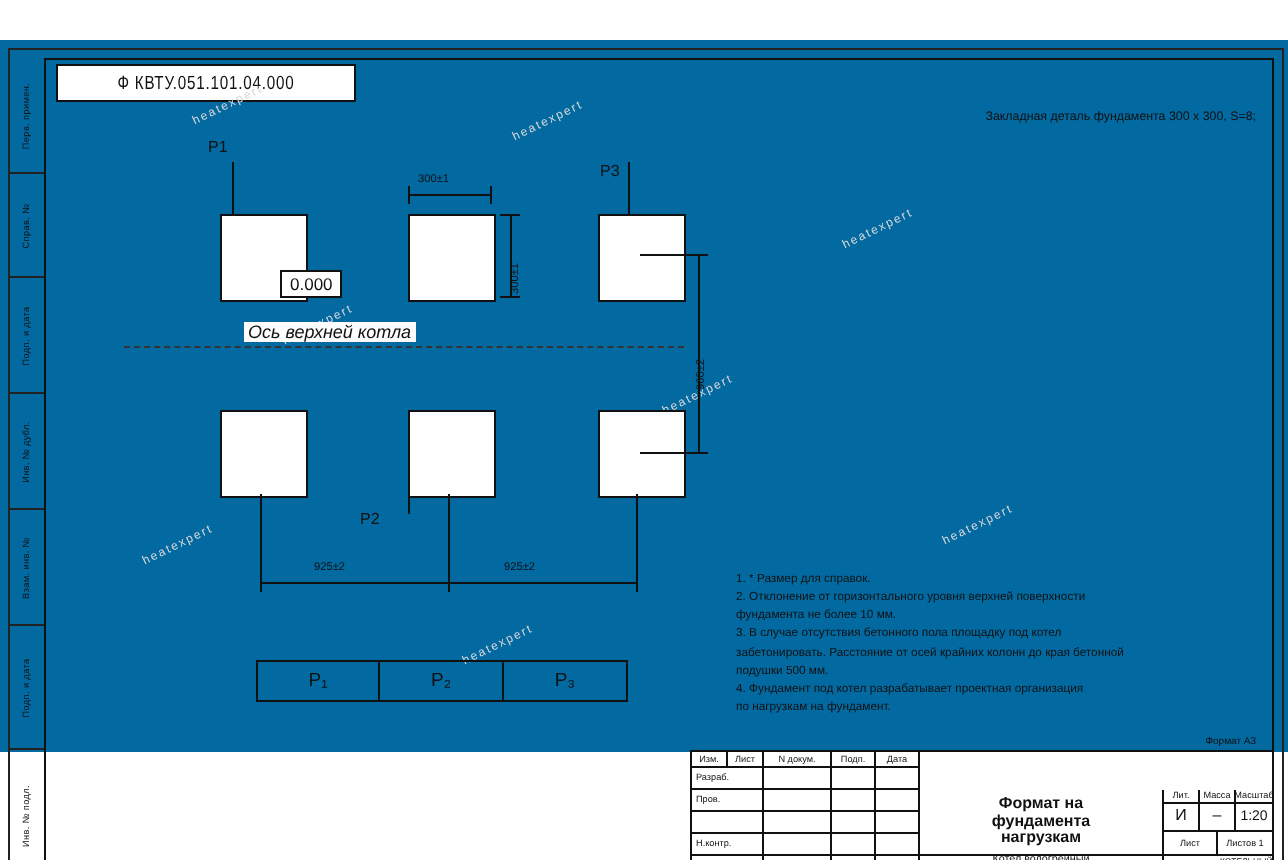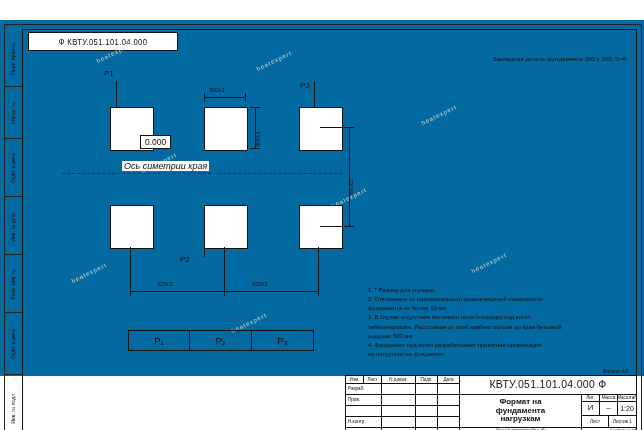--- a/index.html
+++ b/index.html
@@ -140,21 +140,21 @@
     <div class="dimline" style="left:172px;top:222px;width:1px;height:9px;"></div>
     <div class="dimline" style="left:266px;top:222px;width:1px;height:9px;"></div>
     <div class="dimline" style="left:78px;top:182px;width:1px;height:46px;"></div>
     <div class="dimline" style="left:172px;top:182px;width:1px;height:46px;"></div>
     <div class="dimline" style="left:266px;top:182px;width:1px;height:46px;"></div>
     <div class="dimtxt" style="left:105px;top:216px">925±2</div>
     <div class="dimtxt" style="left:200px;top:216px">925±2</div>
 
     <div class="axis" style="left:10px;top:108px;width:280px;"></div>
     <div class="zero" style="left:88px;top:70px">0.000</div>
-    <div class="axis-title" style="left:70px;top:96px;background:#fdfdfd;padding:0 2px">Ось симетрии края</div>
+    <div class="axis-title" style="left:70px;top:96px;background:#fdfdfd;padding:0 2px">Ось верхней котла</div>
   </div>
 
   <table class="ltable">
     <tbody>
         <tr>
       <td class="head">Р₁</td>
       <td class="head">Р₂</td>
       <td class="head">Р₃</td>
     </tr>
   </tbody>
@@ -197,21 +197,20 @@
     <div class="cell" style="left:0;top:41px;width:36px;height:11px;justify-content:flex-start;padding-left:2px">Н.контр.</div>
     <div class="cell" style="left:36px;top:41px;width:34px;height:11px"></div>
     <div class="cell" style="left:70px;top:41px;width:22px;height:11px"></div>
     <div class="cell" style="left:92px;top:41px;width:22px;height:11px"></div>
 
     <div class="cell" style="left:0;top:52px;width:36px;height:12px;border-bottom:none;justify-content:flex-start;padding-left:2px">Утв.</div>
     <div class="cell" style="left:36px;top:52px;width:34px;height:12px;border-bottom:none"></div>
     <div class="cell" style="left:70px;top:52px;width:22px;height:12px;border-bottom:none"></div>
     <div class="cell" style="left:92px;top:52px;width:22px;height:12px;border-bottom:none"></div>
 
-    <div class="cell big" style="left:114px;top:0;width:176px;height:19px;border-right:none;letter-spacing:.3px">КВТУ.051.101.04.000  Ф</div>
 
     <div class="cell mid" style="left:114px;top:19px;width:122px;height:33px;flex-direction:column">
       <div>Формат на</div>
       <div>фундамента</div>
       <div>нагрузкам</div>
     </div>
 
     <div class="cell" style="left:236px;top:19px;width:18px;height:7px">Лит.</div>
     <div class="cell" style="left:254px;top:19px;width:18px;height:7px">Масса</div>
     <div class="cell" style="left:272px;top:19px;width:18px;height:7px;border-right:none">Масштаб</div>

